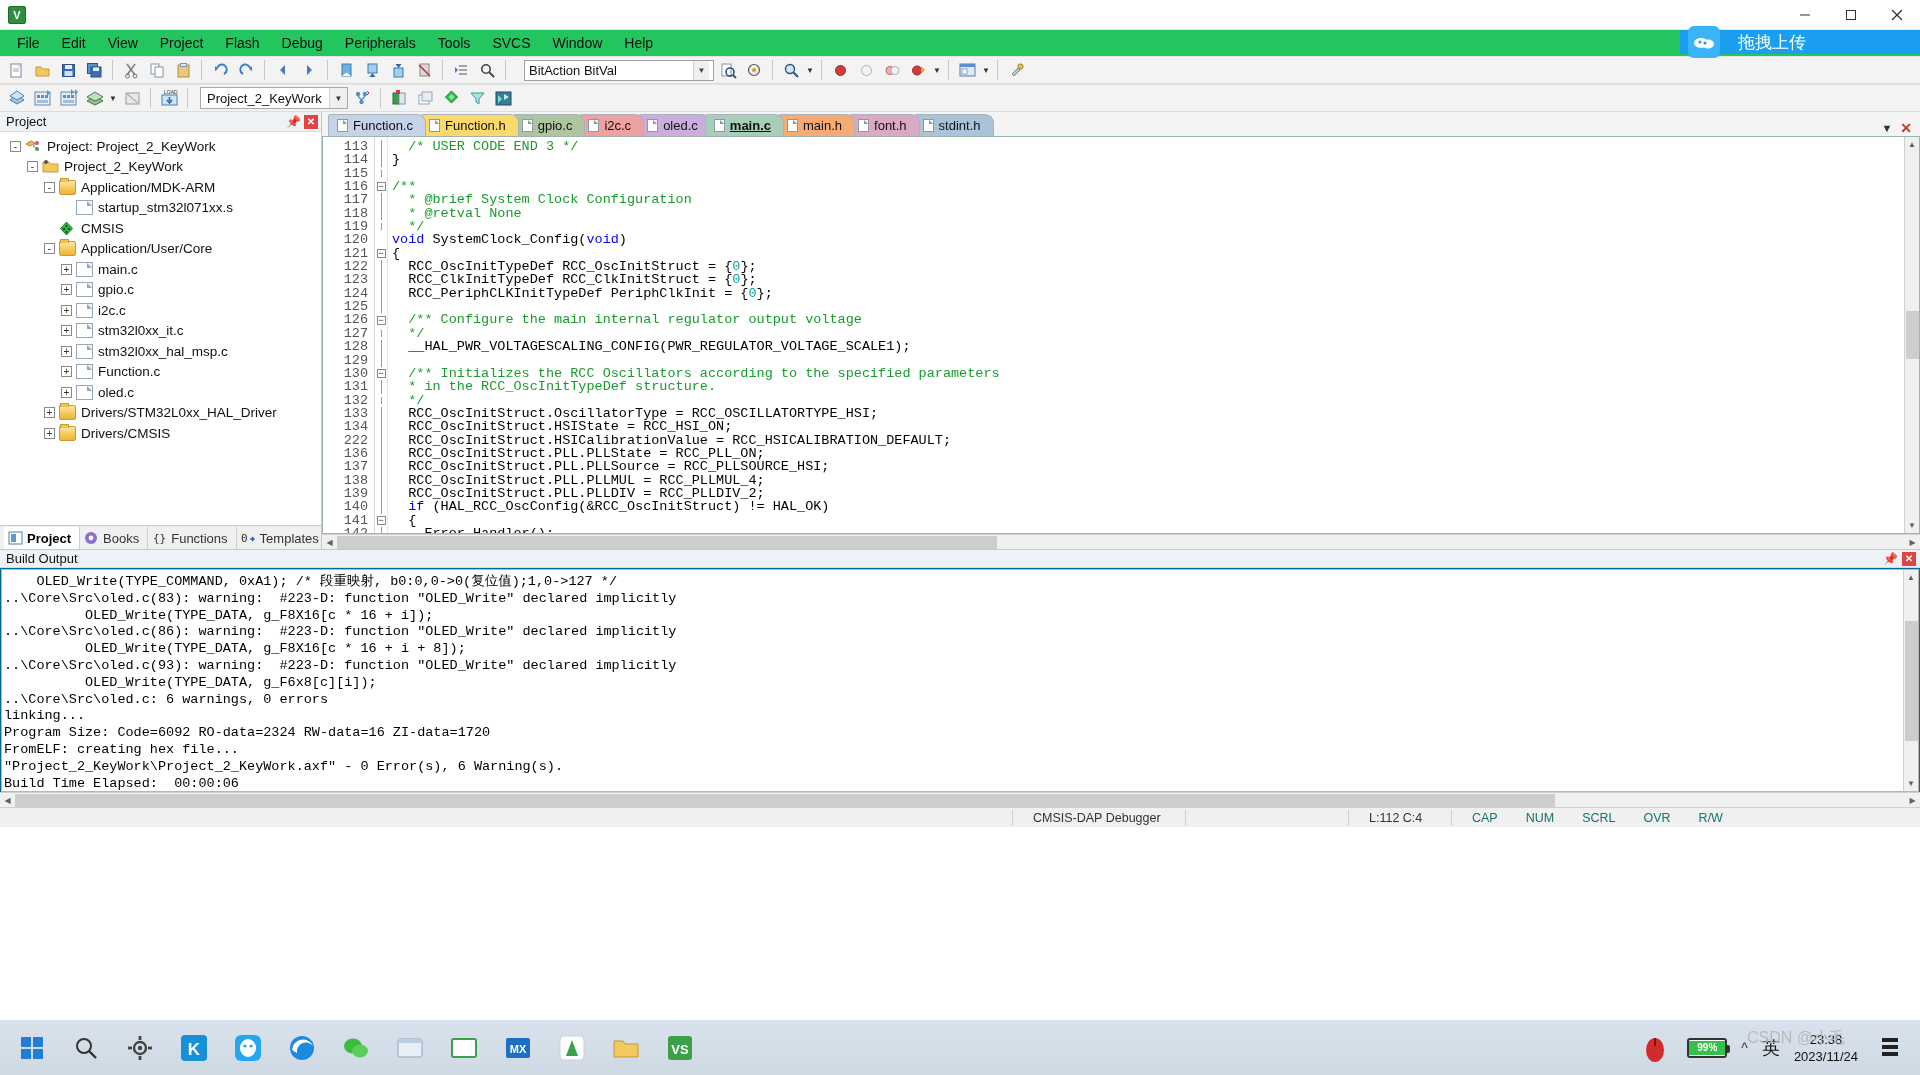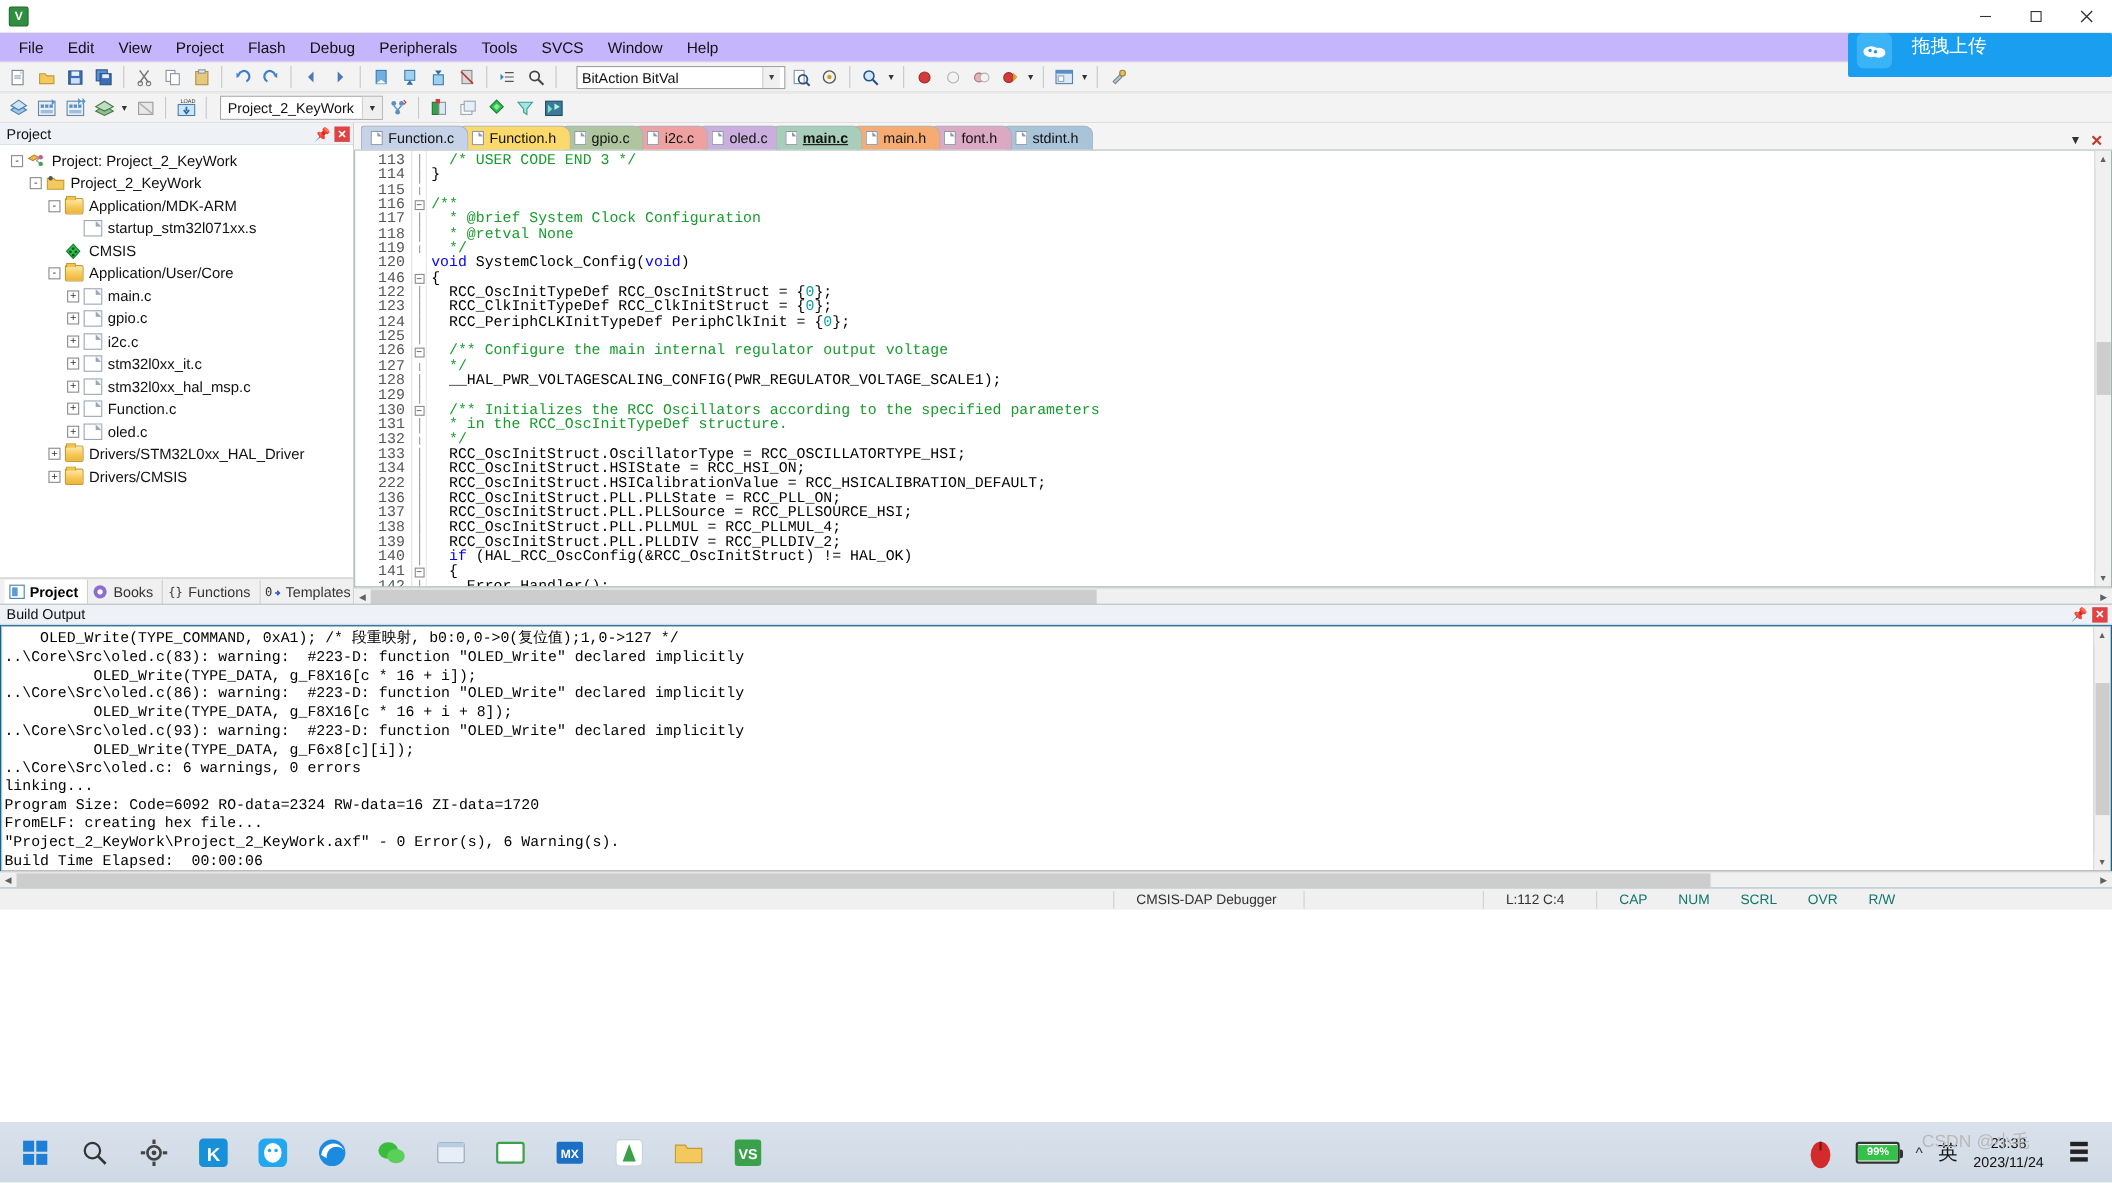--- a/index.html
+++ b/index.html
@@ -29,29 +29,29 @@
   .titlebar .title-text { font-size: 15px; color: #111; white-space: nowrap; }
   .win-controls { margin-left: auto; display: flex; height: 30px; }
   .win-btn {
     width: 46px; height: 30px; display: flex; align-items: center; justify-content: center;
     color: #333; font-size: 14px;
   }
   .win-btn svg { display:block; }
 
   
   .menubar {
-    height: 26px; display: flex; align-items: center; background: #c4b5fd;
+    height: 26px; display: flex; align-items: center; background: #22c55e;
     padding-left: 6px; position: relative;
   }
   .menu-item {
     font-size: 14px; color: #111; padding: 3px 11px; white-space: nowrap;
   }
   .upload-pill {
-    position: absolute; right: 0px; top: 0px; height: 40px; width: 240px;
-    background: #1a9ff0; display: flex; border-radius: 2px;
+    position: absolute; right: 0px; top: 0px; height: 24px; width: 240px;
+    background: #1a9ff0; display: flex; align-items: center; border-radius: 2px;
   }
   .upload-pill .cloud {
     width: 32px; height: 32px; margin-left: 8px; background: #3bb3f7;
     border-radius: 6px; display:flex; align-items:center; justify-content:center;
     flex:none;
   }
   .upload-pill .cloud svg { display:block; }
   .upload-pill .pill-label {
     color:#fff; font-size:17px; margin-left: 18px; white-space: nowrap;
   }
@@ -764,21 +764,21 @@
       <div class="code-area">
         <div class="gutter" id="code-gutter">
             <div>113</div>
             <div>114</div>
             <div>115</div>
             <div>116</div>
             <div>117</div>
             <div>118</div>
             <div>119</div>
             <div>120</div>
-            <div>146</div>
+            <div>121</div>
             <div>122</div>
             <div>123</div>
             <div>124</div>
             <div>125</div>
             <div>126</div>
             <div>127</div>
             <div>128</div>
             <div>129</div>
             <div>130</div>
             <div>131</div>

